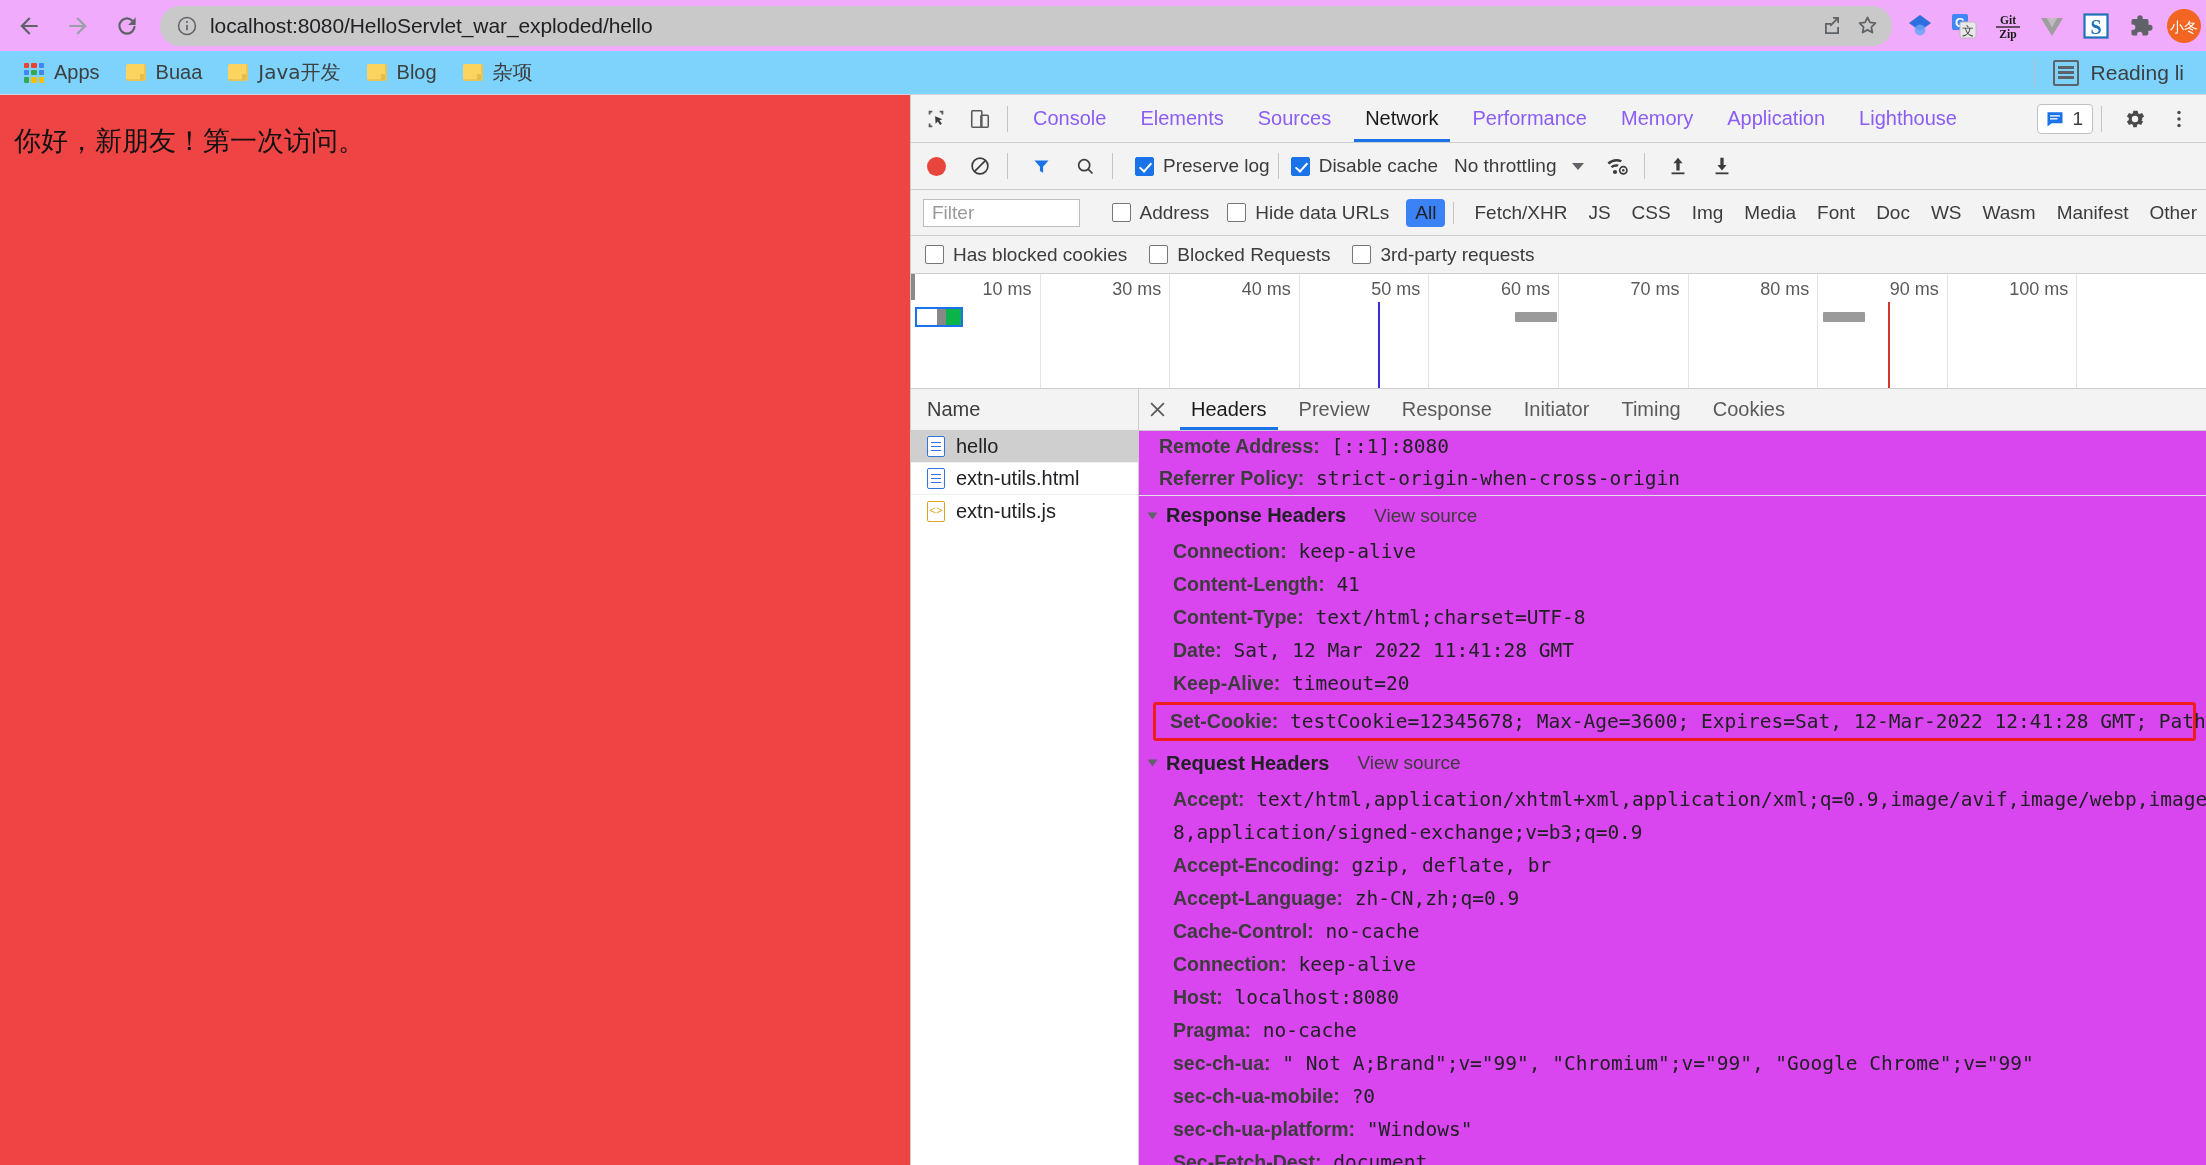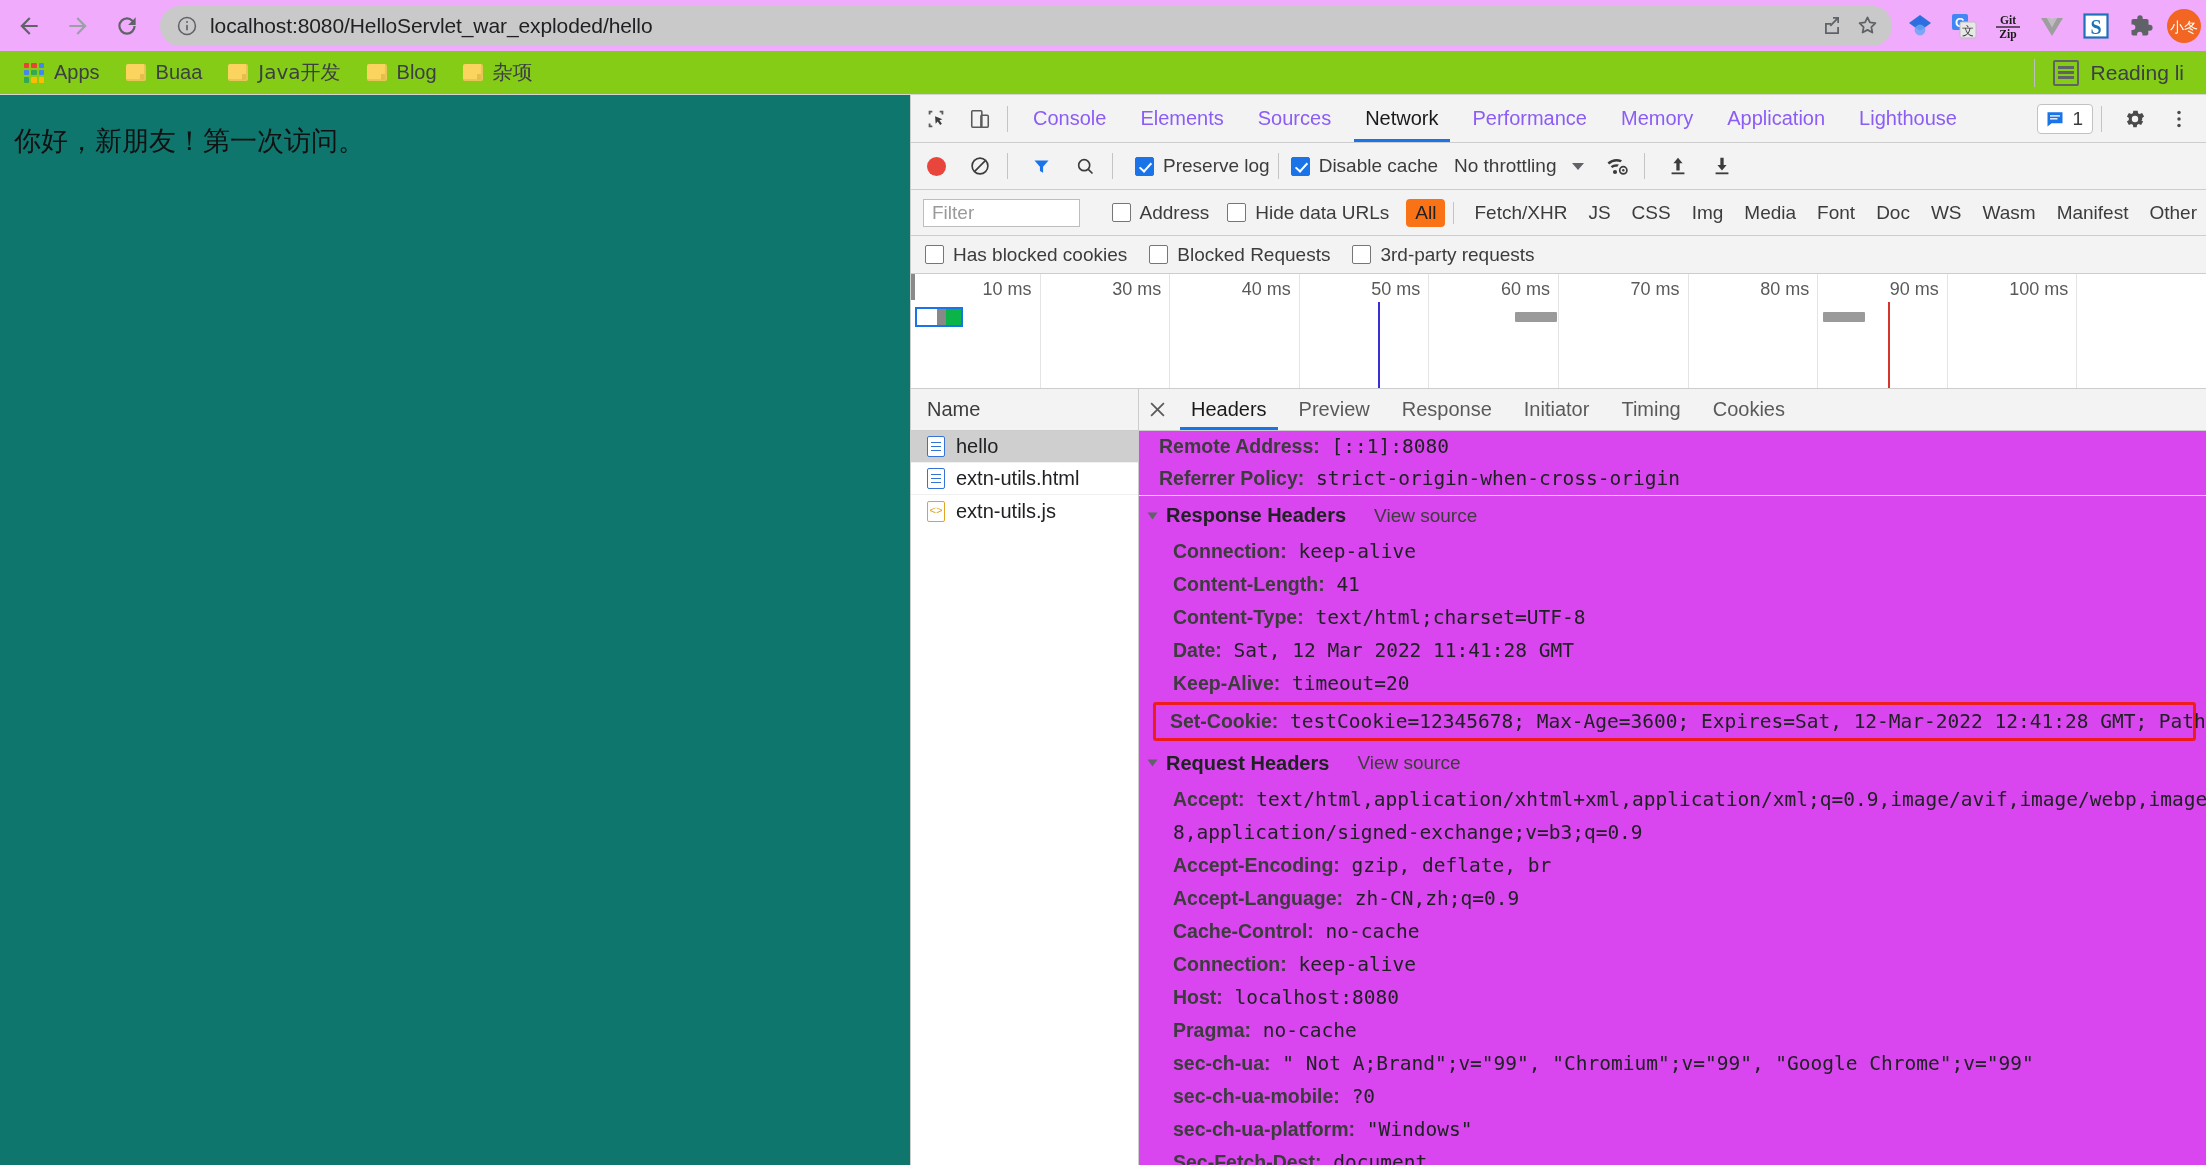--- a/index.html
+++ b/index.html
@@ -40,21 +40,21 @@
     letter-spacing: -0.1px;
   }
   .omnibox-icon { width: 36px; height: 36px; flex: 0 0 auto;
     display:flex; align-items:center; justify-content:center; }
   .ext-icons { display: flex; align-items: center; margin-left: 6px; }
   .ext-icon { width: 44px; height: 44px; display: flex; align-items: center; justify-content: center; }
 
   
   .bookmarks-bar {
     position: absolute; top: 51px; left: 0; width: 2206px; height: 44px;
-    background: #84cc16;
+    background: #7dd3fc;
     display: flex; align-items: center;
     border-bottom: 1px solid #d4d4d4;
   }
   .bm-item { display: flex; align-items: center; height: 34px; padding: 0 10px; margin-left: 6px; border-radius: 4px; }
   .bm-item:first-child { margin-left: 14px; }
   .bm-label { font-size: 20px; color: #3c4043; margin-left: 10px; white-space: nowrap; }
   .folder-icon {
     width: 20px; height: 17px; background: #fbd45f; border-radius: 2px;
     position: relative; flex: 0 0 auto;
     box-shadow: inset -2px -2px 0 rgba(0,0,0,0.07);
@@ -69,21 +69,21 @@
   .reading-list { margin-left: auto; display: flex; align-items: center; padding-right: 22px; }
   .rl-sep { width: 1px; height: 28px; background: #bdbdbd; margin-right: 18px; }
   .rl-icon { width: 26px; height: 26px; border: 2px solid #5f6368; border-radius: 2px;
     display: flex; flex-direction: column; justify-content: center; gap: 2px; padding: 0 3px; }
   .rl-icon i { display: block; height: 3px; background: #5f6368; }
   .rl-label { font-size: 21px; color: #3c4043; margin-left: 12px; white-space: nowrap; }
 
   
   .page-content {
     position: absolute; top: 95px; left: 0; width: 910px; height: 1070px;
-    background: #0f766e;
+    background: #ef4444;
   }
   .page-text {
     font-size: 27px; color: #111; margin: 28px 0 0 14px;
     font-family: "DejaVu Sans", "Liberation Sans", sans-serif;
   }
 
   
   .devtools {
     position: absolute; top: 95px; left: 910px; width: 1296px; height: 1070px;
     background: #ffffff;
@@ -140,21 +140,21 @@
     height: 46px; background: #f3f3f3; border-bottom: 1px solid #cdcdcd;
     display: flex; align-items: center; flex: 0 0 auto; padding-left: 12px;
   }
   .filter-input {
     width: 248px; height: 28px; background: #fff; border: 1px solid #bdbdbd;
     font-size: 19px; color: #9a9a9a; padding: 0 8px; display: flex; align-items: center;
   }
   .ftype {
     font-size: 19px; color: #3c3c3c; padding: 3px 9px; border-radius: 4px; margin-left: 3px; white-space: nowrap;
   }
-  .ftype.active { background: #f97316; color: #202124; }
+  .ftype.active { background: #3b82f6; color: #202124; }
   .ftype-sep { width: 1px; height: 22px; background: #c4c4c4; margin: 0 8px; }
 
   
   .dt-filterbar2 {
     height: 38px; background: #f3f3f3; border-bottom: 1px solid #cdcdcd;
     display: flex; align-items: center; flex: 0 0 auto; padding-left: 14px;
   }
 
   
   .dt-overview {

